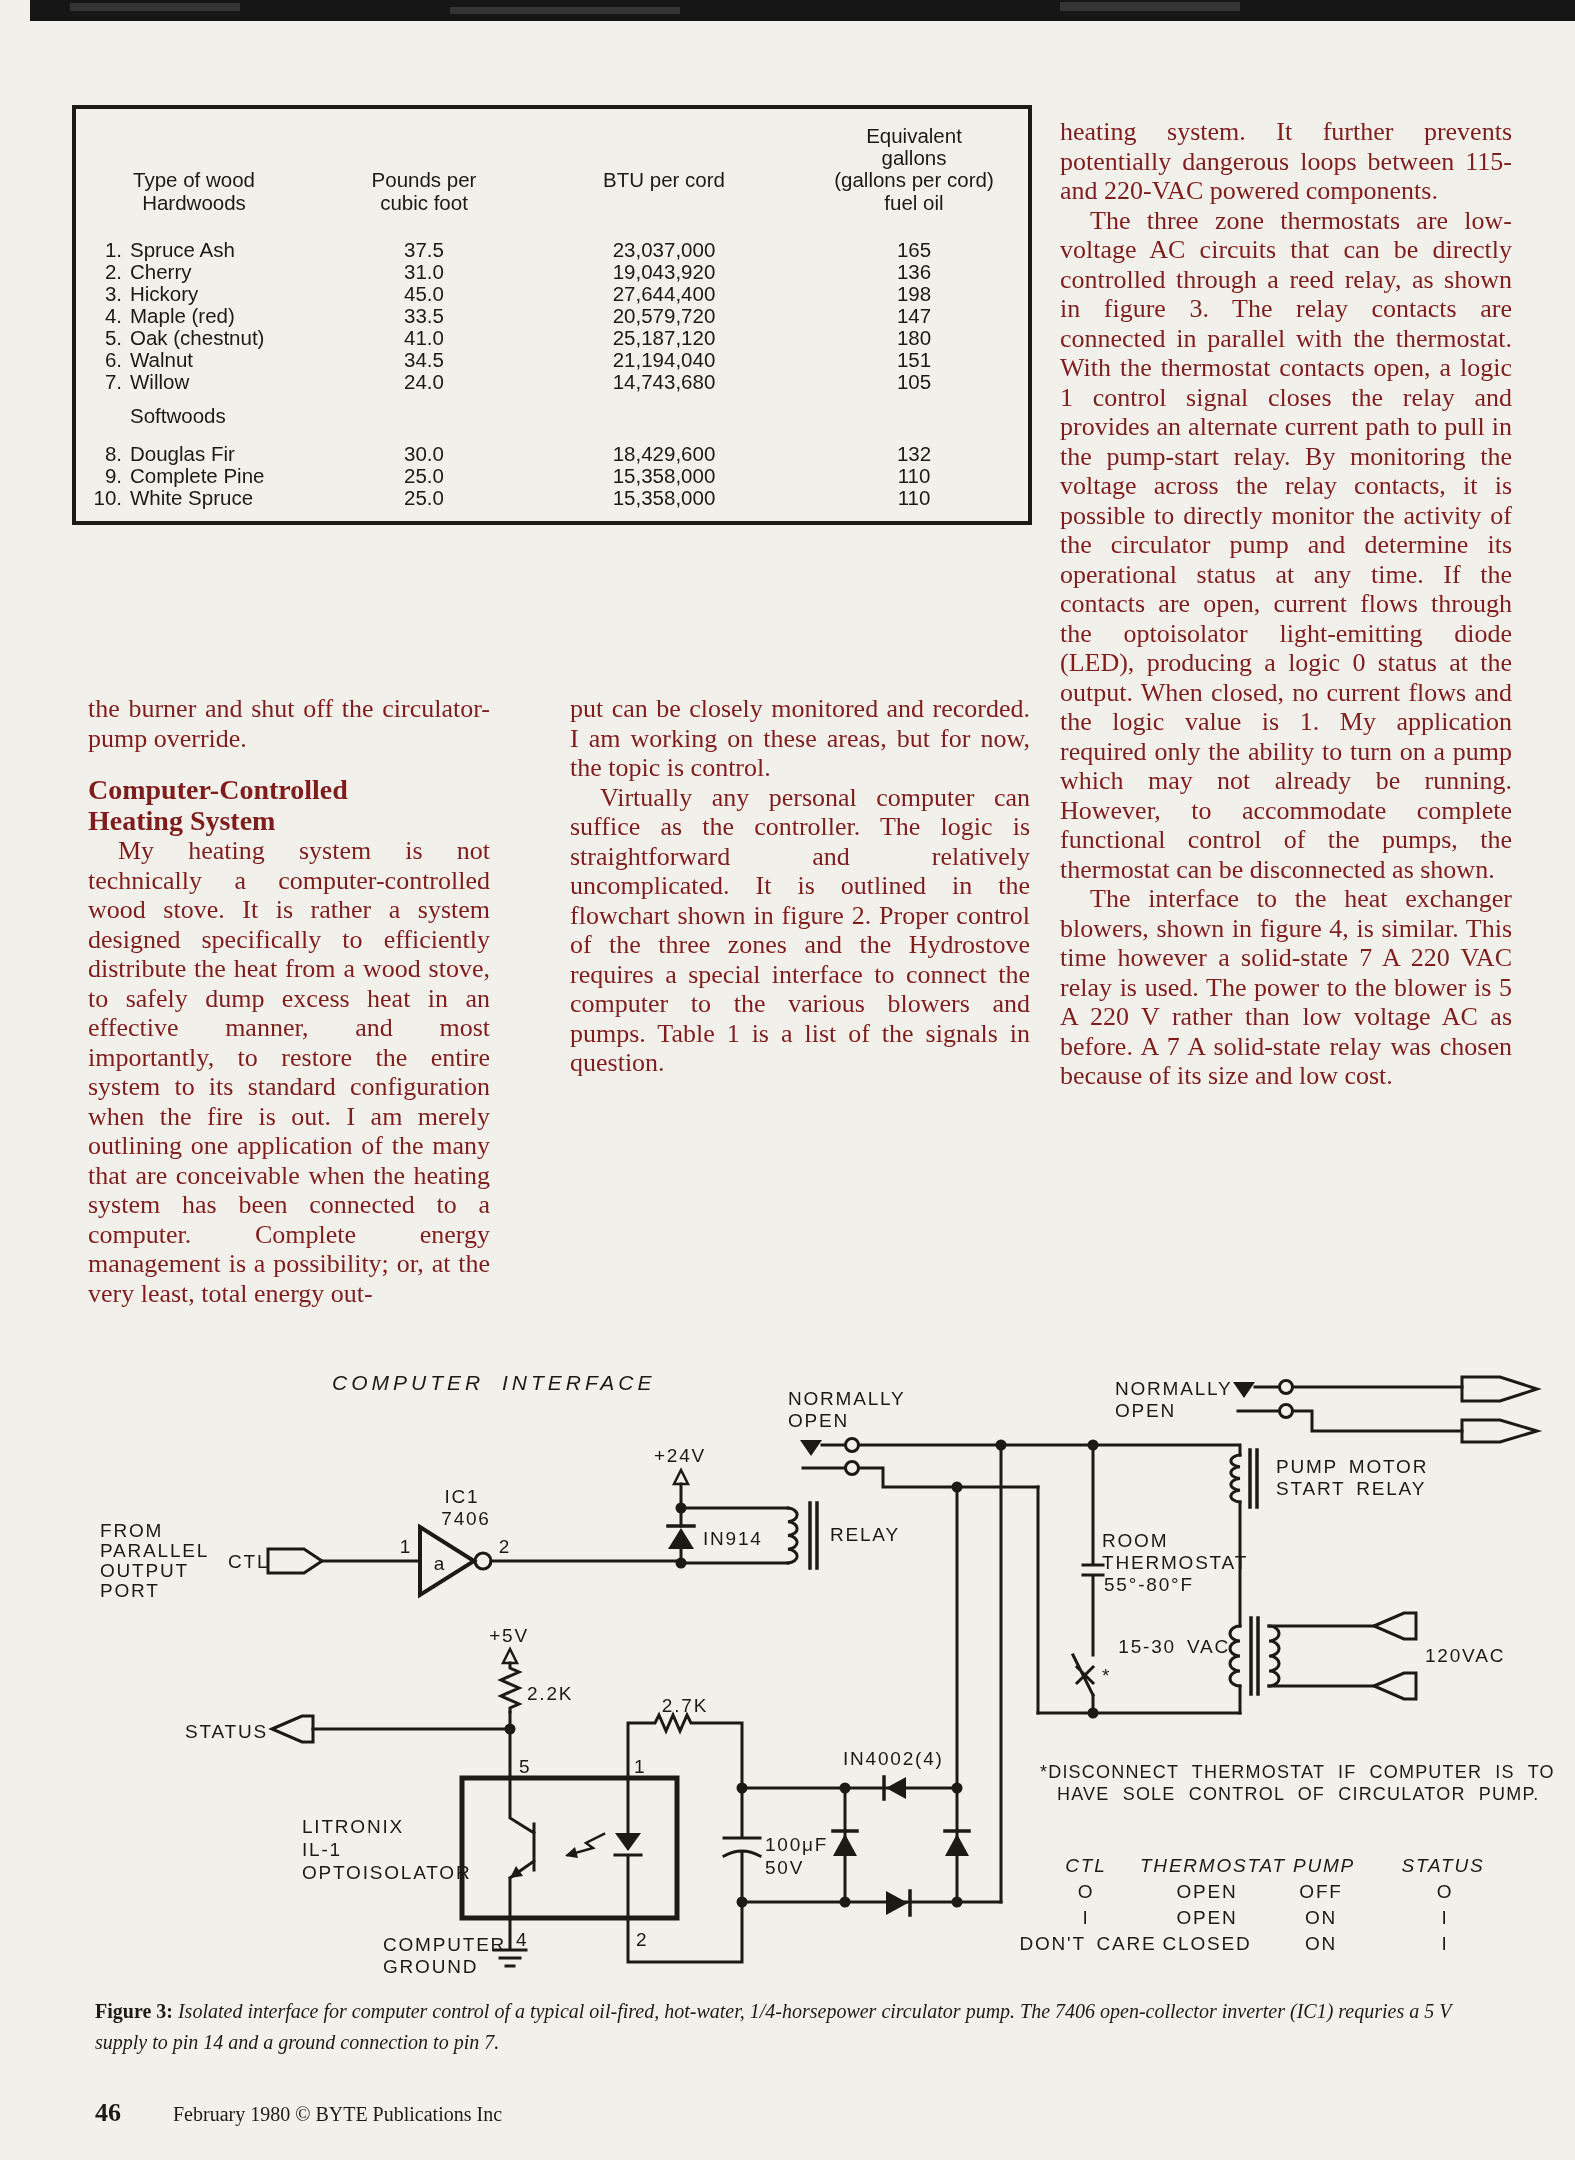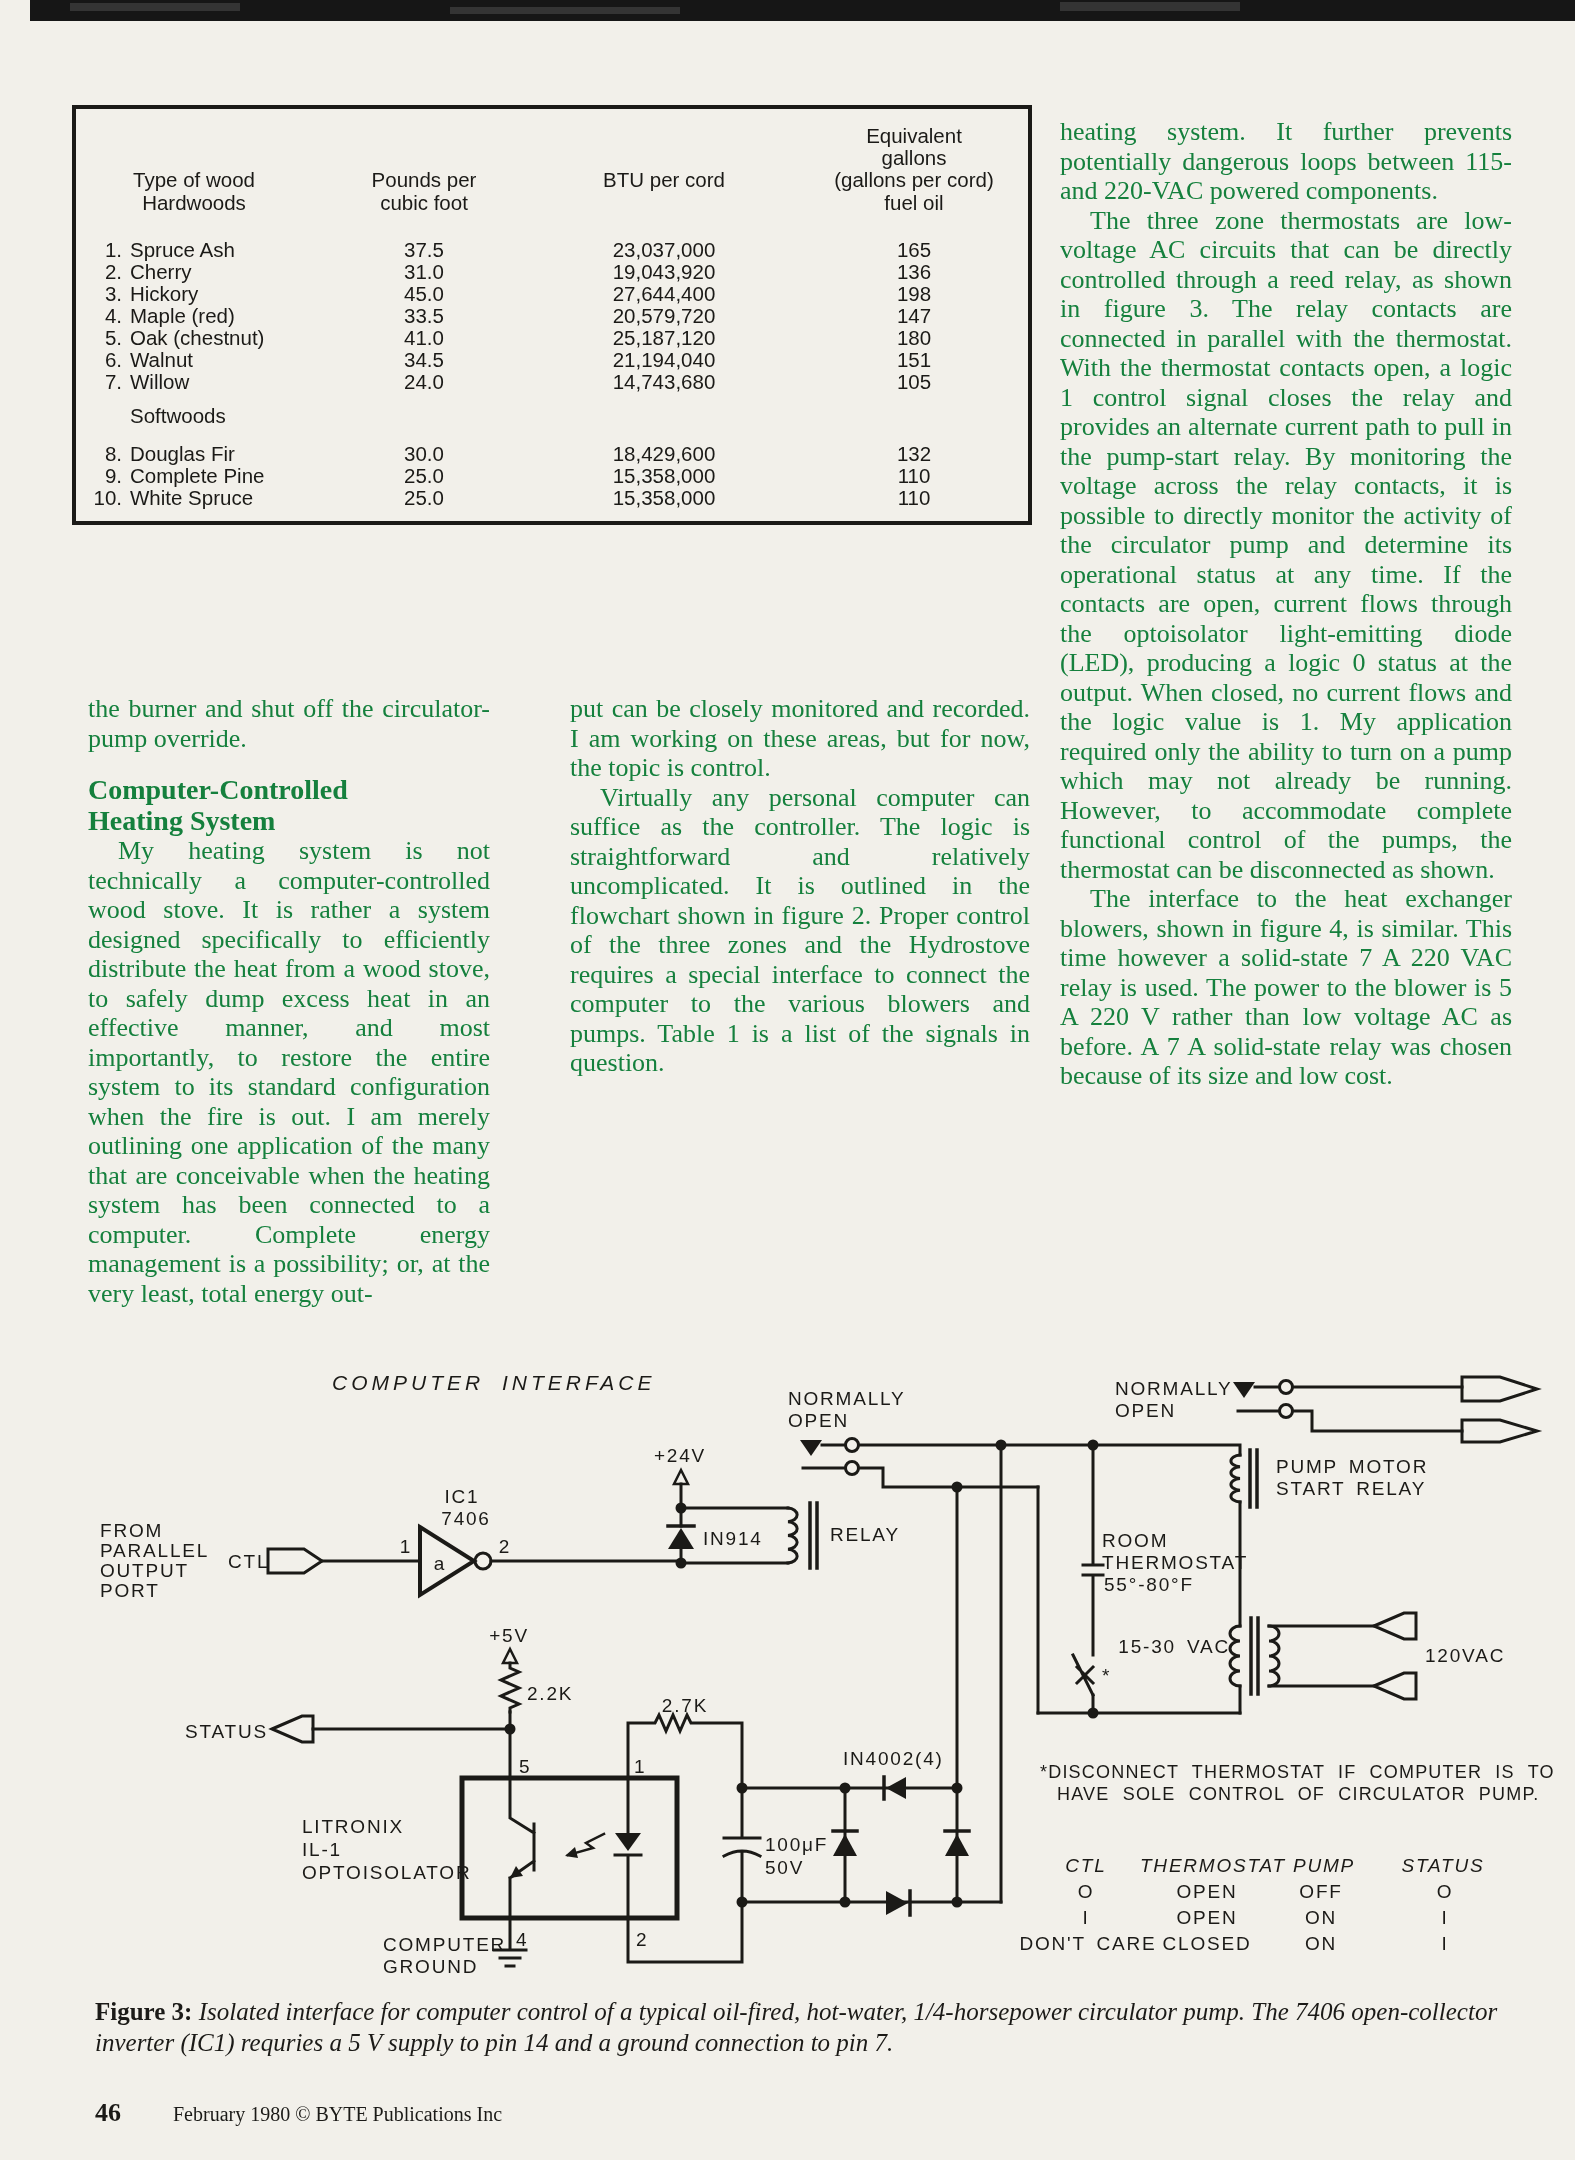--- a/index.html
+++ b/index.html
@@ -16,42 +16,42 @@
   .c-num{left:10px;width:36px;text-align:right;}
   .c-name{left:54px;width:230px;}
   .c-lb{left:268px;width:160px;text-align:center;}
   .c-btu{left:468px;width:240px;text-align:center;}
   .c-gal{left:718px;width:240px;text-align:center;}
   .tcaption{position:absolute;left:95px;top:568px;width:945px;font-size:25px;line-height:31px;
             font-style:italic;}
   .tcaption b{font-style:normal;}
 
   
-  .col{position:absolute;text-align:justify;font-size:26px;line-height:29.5px;color:#15803d;}
+  .col{position:absolute;text-align:justify;font-size:26px;line-height:29.5px;color:#7f1d1d;}
   .col p{margin:0;}
   .col p.ind{text-indent:30px;}
   .col1{left:88px;top:694px;width:402px;}
   .col2{left:570px;top:694px;width:460px;}
   .col3{left:1060px;top:117px;width:452px;}
   .bhead{font-weight:bold;font-size:28px;line-height:31px;text-align:left;margin-top:21px;}
   .bhead:last-of-type{margin-top:0;}
 
   
   svg{position:absolute;left:0;top:1330px;}
   .dt{font-family:"Liberation Sans",sans-serif;font-size:19px;letter-spacing:1.8px;
       word-spacing:4px;fill:#1b1a17;}
   .dti{font-style:italic;}
   .dtt{font-family:"Liberation Sans",sans-serif;font-size:21px;letter-spacing:4px;
        word-spacing:8px;font-style:italic;fill:#1b1a17;}
   .dnote{font-family:"Liberation Sans",sans-serif;font-size:18px;letter-spacing:1.2px;
          word-spacing:7px;fill:#1b1a17;}
   .mid{text-anchor:middle;}
   .enda{text-anchor:end;}
 
-  .fcaption{position:absolute;left:95px;top:1996px;width:1408px;font-size:25px;line-height:31px;
+  .fcaption{position:absolute;left:95px;top:1996px;width:1408px;font-size:20px;line-height:31px;
             font-style:italic;}
   .fcaption b{font-style:normal;}
   .footer{position:absolute;left:95px;top:2098px;font-size:20px;}
   .footer .pn{font-weight:bold;font-size:26px;margin-right:52px;}
 </style>
 </head>
 <body>
 
 <div class="page">
 

